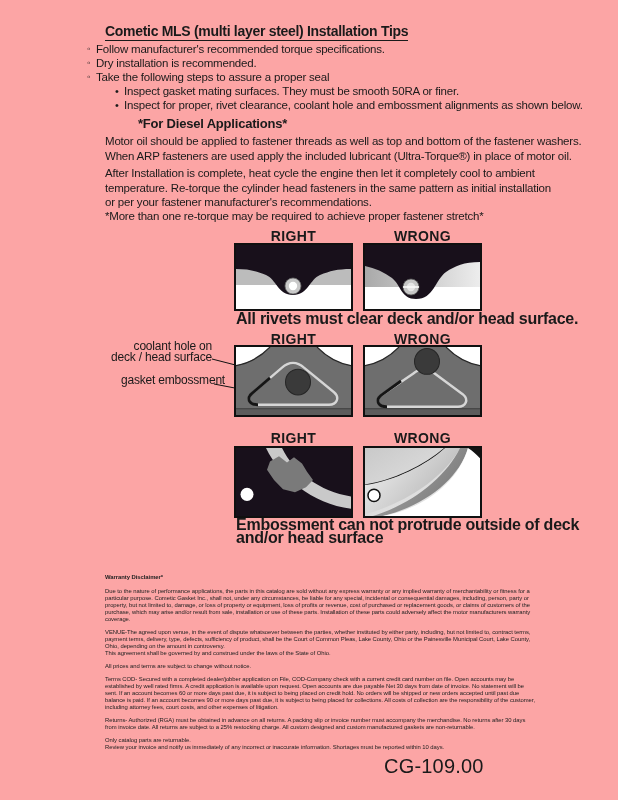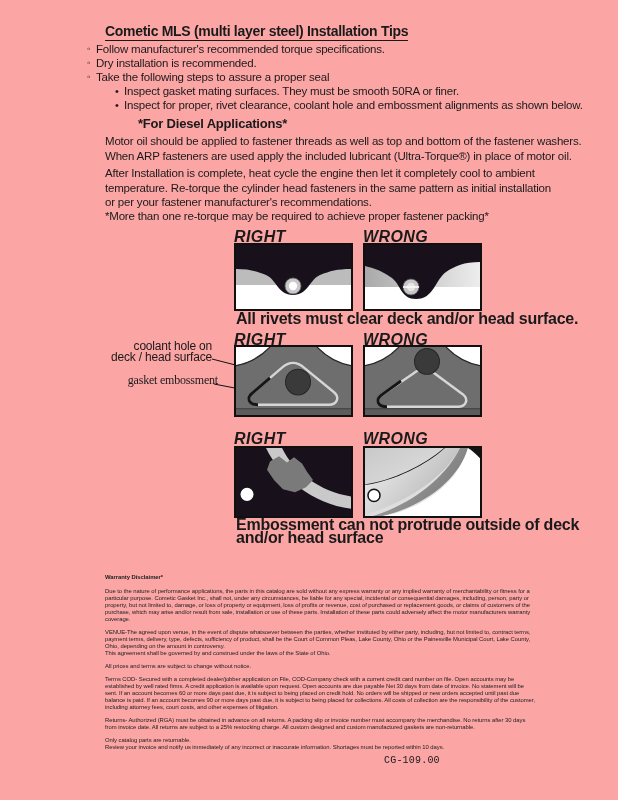--- a/index.html
+++ b/index.html
@@ -15,32 +15,32 @@
   .bullets{left:87px; top:42px; font-size:11.5px; letter-spacing:-0.2px; line-height:14px;}
   .brow{display:flex; white-space:nowrap;}
   .bmark{width:9px; flex:0 0 9px; font-size:10px;}
   .sub{margin-left:28px;}
   .submark{width:9px; flex:0 0 9px; font-size:11px;}
   .diesel-h{left:105px; top:116px; font-size:13px; font-weight:bold; letter-spacing:-0.2px; white-space:nowrap;margin-left:33px;}
   .body-line{font-size:11.5px; letter-spacing:-0.2px; line-height:14.5px; white-space:nowrap;}
   .p1{left:105px; top:134px;}
   .p2{left:105px; top:166px;}
   .note{left:105px; top:209px;}
-  .fig-label{width:119px; font-weight:bold; font-size:16px; letter-spacing:0.4px;font-style:italic;}
+  .fig-label{width:119px; text-align:center; font-weight:bold; font-size:14px; letter-spacing:0.4px;}
   .figure{width:119px; border:2px solid #101010; box-sizing:border-box; background:#fff;}
   .figure svg{display:block; width:100%; height:100%;}
   .h68{height:68px;} .h72{height:72px;}
   .colL{left:234px;} .colR{left:363px;}
   .caption{font-weight:bold; font-size:16px; letter-spacing:-0.25px; white-space:nowrap; line-height:12.5px;}
   .callout{width:117px; text-align:right; font-size:12px; line-height:11px; letter-spacing:-0.2px; white-space:nowrap;}
   .legal{left:105px; top:574px; width:432px; font-size:5.9px; line-height:7px; letter-spacing:-0.05px; color:#222;}
   .legal .lp{margin:0 0 6px 0;}
   .legal .tight{margin-bottom:0;}
   .legal .lh{font-weight:bold; margin:0 0 7px 0;}
-  .footer-code{left:384px; top:755px; font-size:10px; letter-spacing:0.2px;font-family:Liberation Mono, monospace;}
+  .footer-code{left:384px; top:755px; font-size:20px; letter-spacing:0.2px;}
 </style>
 </head>
 <body>
 
 <div class="page">
 
   <div class="abs title">Cometic MLS (multi layer steel) Installation Tips</div>
 
   <div class="abs bullets">
     <div class="brow">
@@ -68,21 +68,21 @@
   <div class="abs diesel-h">*For Diesel Applications*</div>
   <div class="abs p1">
     <div class="body-line">Motor oil should be applied to fastener threads as well as top and bottom of the fastener washers.</div>
     <div class="body-line">When ARP fasteners are used apply the included lubricant (Ultra-Torque®) in place of motor oil.</div>
   </div>
   <div class="abs p2">
     <div class="body-line">After Installation is complete, heat cycle the engine then let it completely cool to ambient</div>
     <div class="body-line">temperature. Re-torque the cylinder head fasteners in the same pattern as initial installation</div>
     <div class="body-line">or per your fastener manufacturer's recommendations.</div>
   </div>
-  <div class="abs note body-line">*More than one re-torque may be required to achieve proper fastener packing*</div>
+  <div class="abs note body-line">*More than one re-torque may be required to achieve proper fastener stretch*</div>
 
   <div class="abs fig-label colL" style="top:228px;">RIGHT</div>
   <div class="abs fig-label colR" style="top:228px;">WRONG</div>
 
   <div class="abs figure h68 colL" style="top:243px;">
     <svg viewBox="0 0 115 64" preserveAspectRatio="none">
       <rect x="0" y="0" width="115" height="64" fill="#ffffff"></rect>
       <rect x="0" y="23" width="115" height="17" fill="#bcbcbc"></rect>
       <rect x="0" y="40" width="115" height="24" fill="#ffffff"></rect>
       <path d="M0,0 H115 V24 C101,24 94,26 84,30 C74,34 72,50 57,50 C42,50 40,34 30,30 C20,26 13,24 0,24 Z" fill="#18101b"></path>
@@ -109,21 +109,21 @@
   </div>
   <div class="abs caption" style="left:236px; top:313px;">All rivets must clear deck and/or head surface.</div>
 
   <div class="abs fig-label colL" style="top:331px;">RIGHT</div>
   <div class="abs fig-label colR" style="top:331px;">WRONG</div>
 
   <div class="abs callout" style="left:95px; top:341px;">
     <div>coolant hole on</div>
     <div>deck / head surface</div>
   </div>
-  <div class="abs callout" style="left:101px; top:375px;font-family:Liberation Serif, serif;">
+  <div class="abs callout" style="left:108px; top:375px;">
     <div>gasket embossment</div>
   </div>
   <svg class="abs" style="left:208px; top:338px;" width="112" height="64" viewBox="0 0 112 64">
     <line x1="4" y1="21" x2="90" y2="43" stroke="#111111" stroke-width="1"></line>
     <line x1="6" y1="46" x2="58" y2="56" stroke="#111111" stroke-width="1"></line>
   </svg>
 
   <div class="abs figure h72 colL" style="top:345px;">
     <svg viewBox="0 0 115 66" preserveAspectRatio="none">
       <rect x="0" y="0" width="115" height="66" fill="#6e6e6e"></rect>

